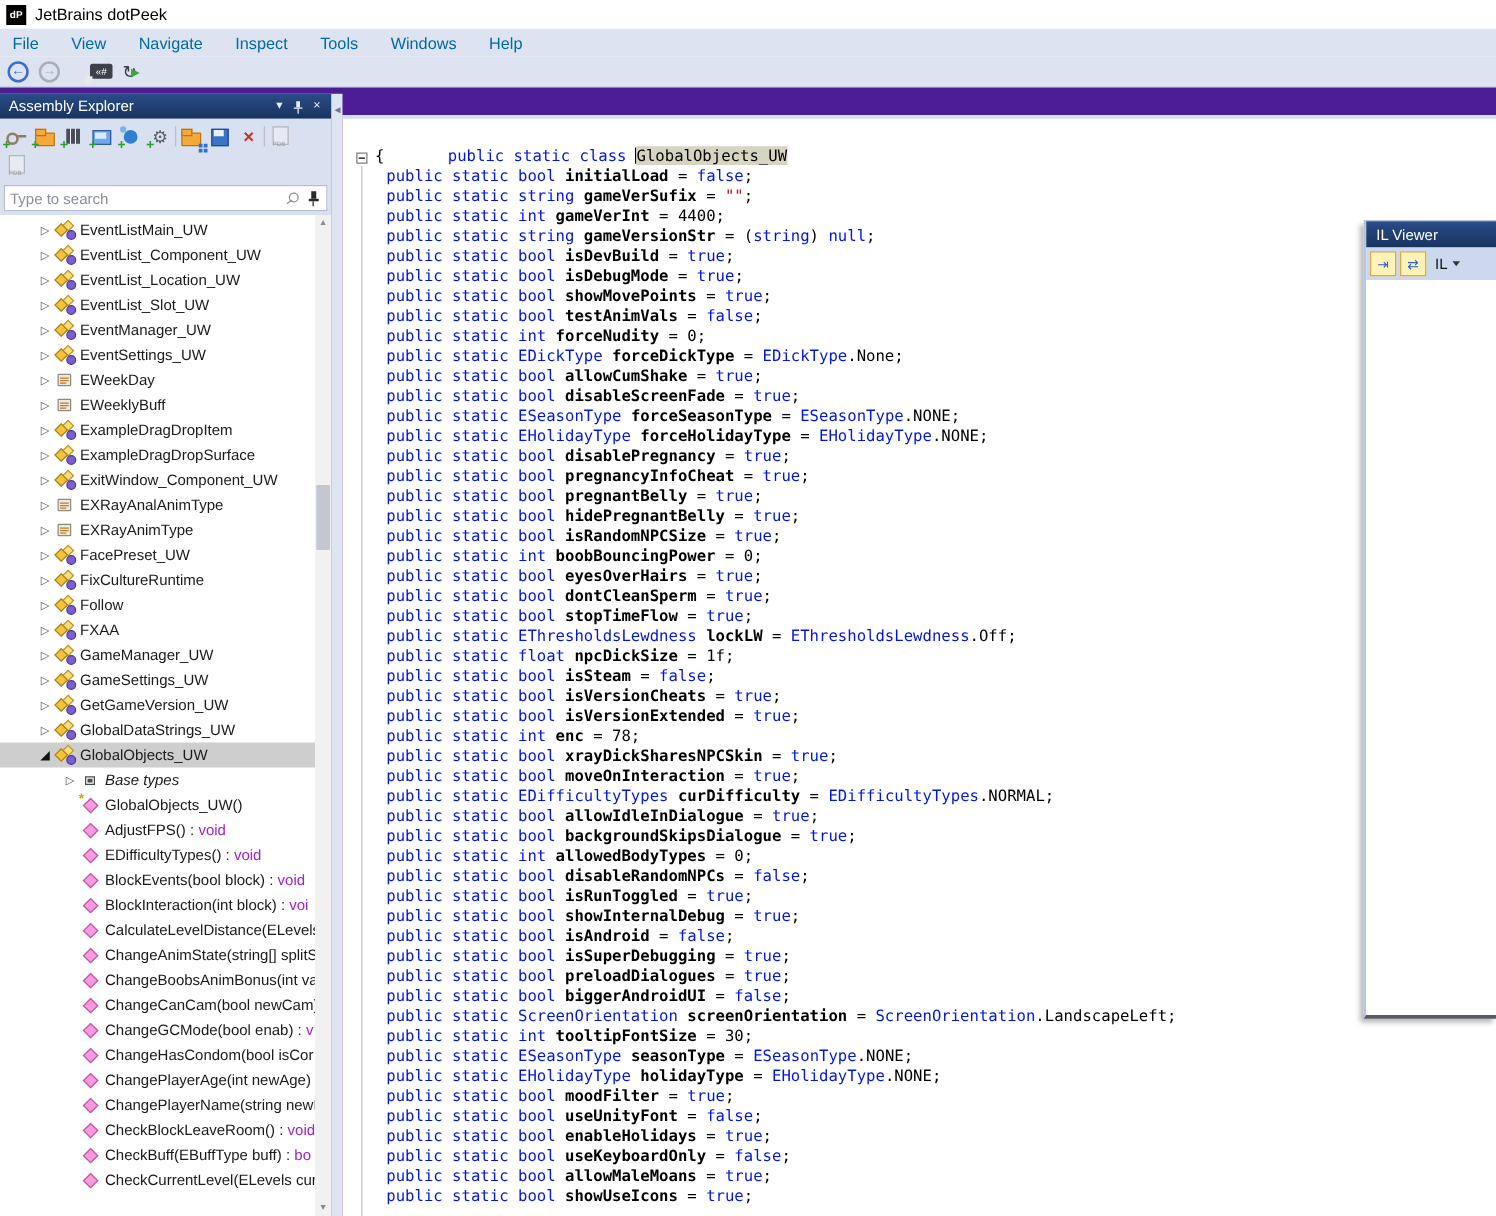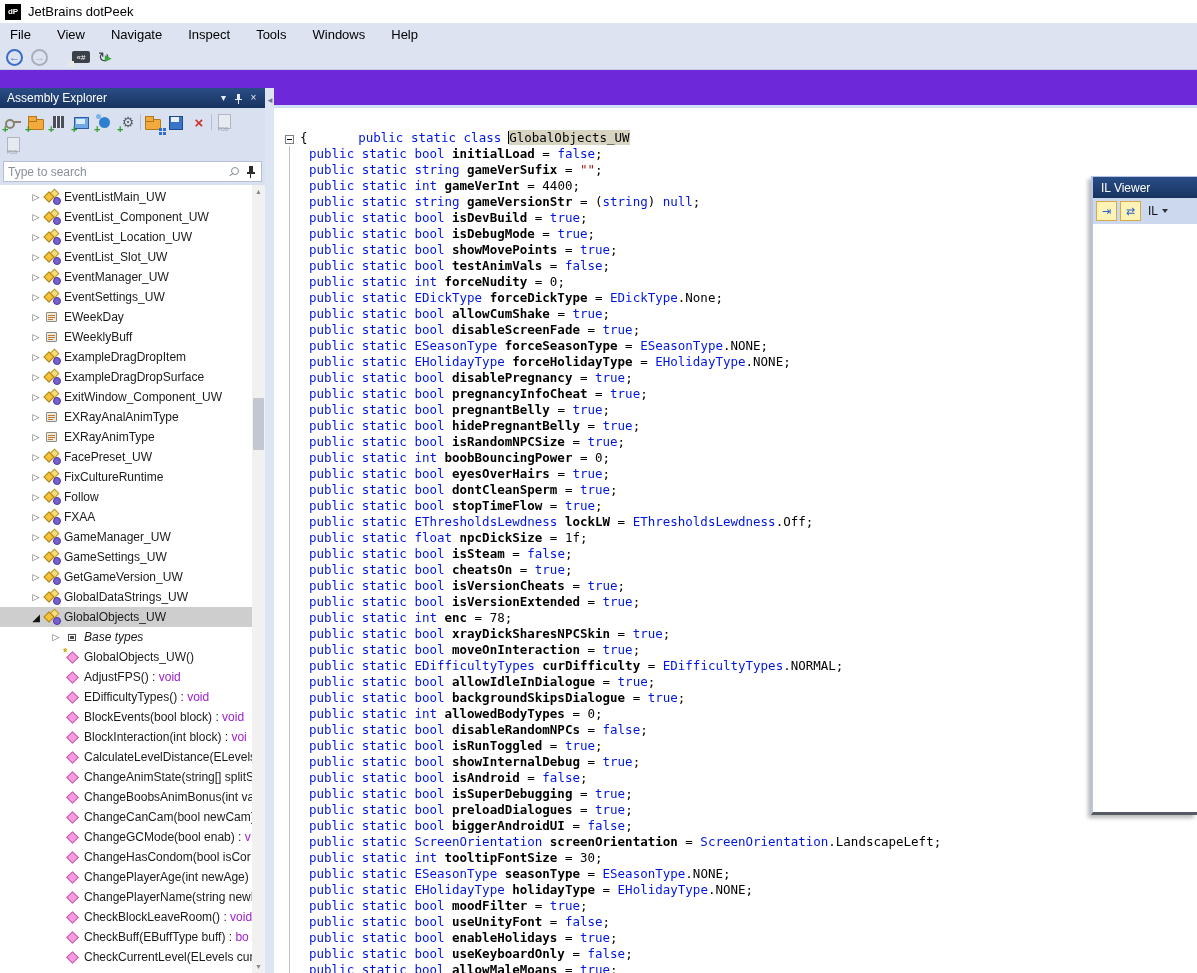--- a/index.html
+++ b/index.html
@@ -5,36 +5,36 @@
   * { box-sizing: border-box; margin:0; padding:0; }
   html,body { width:1197px; height:973px; overflow:hidden; }
   body { font-family:"Liberation Sans", sans-serif; font-size:12px; color:#1a1a1a; background:#fff; }
 
   
   .titlebar { height:23px; background:#ffffff; display:flex; align-items:center; padding-left:5px; gap:7px; }
   .applogo { width:16px; height:16px; background:#000; color:#fff; font-size:8px; font-weight:bold;
              display:flex; align-items:center; justify-content:center; flex:none; }
   .apptitle { font-size:13px; color:#000; }
   .menubar { height:22px; background:#dde3f0; display:flex; align-items:center; padding-left:10px; gap:26px; }
-  .menubar span { font-size:13px; color:#000000; cursor:default; }
+  .menubar span { font-size:13px; color:#0369a1; cursor:default; }
   .toolbar { height:25px; background:#dde3f0; display:flex; align-items:center; padding-left:6px; gap:8px;
              border-bottom:1px solid #c5cde0; }
   .tsep { width:1px; height:16px; background:#b7bfd4; }
   .nav-circ { width:17px; height:17px; border-radius:50%; border:2px solid #3a6ec8; color:#3a6ec8;
               display:flex; align-items:center; justify-content:center; font-size:11px; font-weight:bold; line-height:1; }
   .nav-circ.disabled { border-color:#a9afba; color:#a9afba; }
   .chip { width:14px; height:14px; background:#3c4048; border-radius:2px; position:relative; }
   .chip::after { content:""; position:absolute; left:4px; top:4px; width:6px; height:6px; background:#e8e8e8; }
   .hashtag { min-width:18px; height:12px; background:#3c4048; border-radius:2px; color:#fff; font-size:8px;
              display:flex; align-items:center; justify-content:center; padding:0 2px; }
   .runp { position:relative; width:16px; height:16px; color:#3c4048; font-size:14px; line-height:16px; text-align:center; }
   .runp i { position:absolute; right:-2px; bottom:-1px; font-style:normal; color:#3aa53a; font-size:9px; }
 
   
-  .main { position:relative; height:903px; background:#6d28d9; display:flex; padding-top:18px; }
+  .main { position:relative; height:903px; background:#4c1d95; display:flex; padding-top:5px; }
 
   
   .left-panel { width:265px; display:flex; flex-direction:column; background:#d9e0ef; flex:none; }
   .panel-header { height:20px; background:linear-gradient(#2a4d87,#17335f); color:#fff; display:flex;
                   align-items:center; padding:0 4px 0 7px; font-size:12px; }
   .panel-header .title { flex:1; }
   .hbtn { width:15px; height:14px; display:flex; align-items:center; justify-content:center; color:#e8edf7;
           font-size:10px; line-height:1; }
   .hdr-pin { position:relative; width:10px; height:11px; }
   .hdr-pin::before { content:""; position:absolute; left:3px; top:1px; width:3px; height:5px; background:#e8edf7; }
@@ -310,21 +310,20 @@
           <div class="code-line cline"><span class="kw">public</span> <span class="kw">static</span> <span class="kw">bool</span> <b>pregnantBelly</b> = <span class="kw">true</span>;</div>
           <div class="code-line cline"><span class="kw">public</span> <span class="kw">static</span> <span class="kw">bool</span> <b>hidePregnantBelly</b> = <span class="kw">true</span>;</div>
           <div class="code-line cline"><span class="kw">public</span> <span class="kw">static</span> <span class="kw">bool</span> <b>isRandomNPCSize</b> = <span class="kw">true</span>;</div>
           <div class="code-line cline"><span class="kw">public</span> <span class="kw">static</span> <span class="kw">int</span> <b>boobBouncingPower</b> = 0;</div>
           <div class="code-line cline"><span class="kw">public</span> <span class="kw">static</span> <span class="kw">bool</span> <b>eyesOverHairs</b> = <span class="kw">true</span>;</div>
           <div class="code-line cline"><span class="kw">public</span> <span class="kw">static</span> <span class="kw">bool</span> <b>dontCleanSperm</b> = <span class="kw">true</span>;</div>
           <div class="code-line cline"><span class="kw">public</span> <span class="kw">static</span> <span class="kw">bool</span> <b>stopTimeFlow</b> = <span class="kw">true</span>;</div>
           <div class="code-line cline"><span class="kw">public</span> <span class="kw">static</span> <span class="kw">EThresholdsLewdness</span> <b>lockLW</b> = <span class="kw">EThresholdsLewdness</span>.Off;</div>
           <div class="code-line cline"><span class="kw">public</span> <span class="kw">static</span> <span class="kw">float</span> <b>npcDickSize</b> = 1f;</div>
           <div class="code-line cline"><span class="kw">public</span> <span class="kw">static</span> <span class="kw">bool</span> <b>isSteam</b> = <span class="kw">false</span>;</div>
-          <div class="code-line cline"><span class="kw">public</span> <span class="kw">static</span> <span class="kw">bool</span> <b>cheatsOn</b> = <span class="kw">true</span>;</div>
           <div class="code-line cline"><span class="kw">public</span> <span class="kw">static</span> <span class="kw">bool</span> <b>isVersionCheats</b> = <span class="kw">true</span>;</div>
           <div class="code-line cline"><span class="kw">public</span> <span class="kw">static</span> <span class="kw">bool</span> <b>isVersionExtended</b> = <span class="kw">true</span>;</div>
           <div class="code-line cline"><span class="kw">public</span> <span class="kw">static</span> <span class="kw">int</span> <b>enc</b> = 78;</div>
           <div class="code-line cline"><span class="kw">public</span> <span class="kw">static</span> <span class="kw">bool</span> <b>xrayDickSharesNPCSkin</b> = <span class="kw">true</span>;</div>
           <div class="code-line cline"><span class="kw">public</span> <span class="kw">static</span> <span class="kw">bool</span> <b>moveOnInteraction</b> = <span class="kw">true</span>;</div>
           <div class="code-line cline"><span class="kw">public</span> <span class="kw">static</span> <span class="kw">EDifficultyTypes</span> <b>curDifficulty</b> = <span class="kw">EDifficultyTypes</span>.NORMAL;</div>
           <div class="code-line cline"><span class="kw">public</span> <span class="kw">static</span> <span class="kw">bool</span> <b>allowIdleInDialogue</b> = <span class="kw">true</span>;</div>
           <div class="code-line cline"><span class="kw">public</span> <span class="kw">static</span> <span class="kw">bool</span> <b>backgroundSkipsDialogue</b> = <span class="kw">true</span>;</div>
           <div class="code-line cline"><span class="kw">public</span> <span class="kw">static</span> <span class="kw">int</span> <b>allowedBodyTypes</b> = 0;</div>
           <div class="code-line cline"><span class="kw">public</span> <span class="kw">static</span> <span class="kw">bool</span> <b>disableRandomNPCs</b> = <span class="kw">false</span>;</div>

